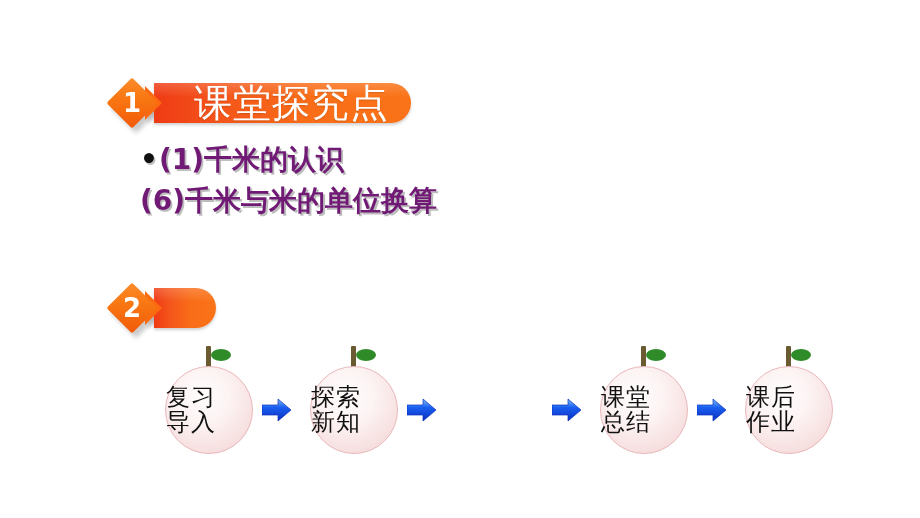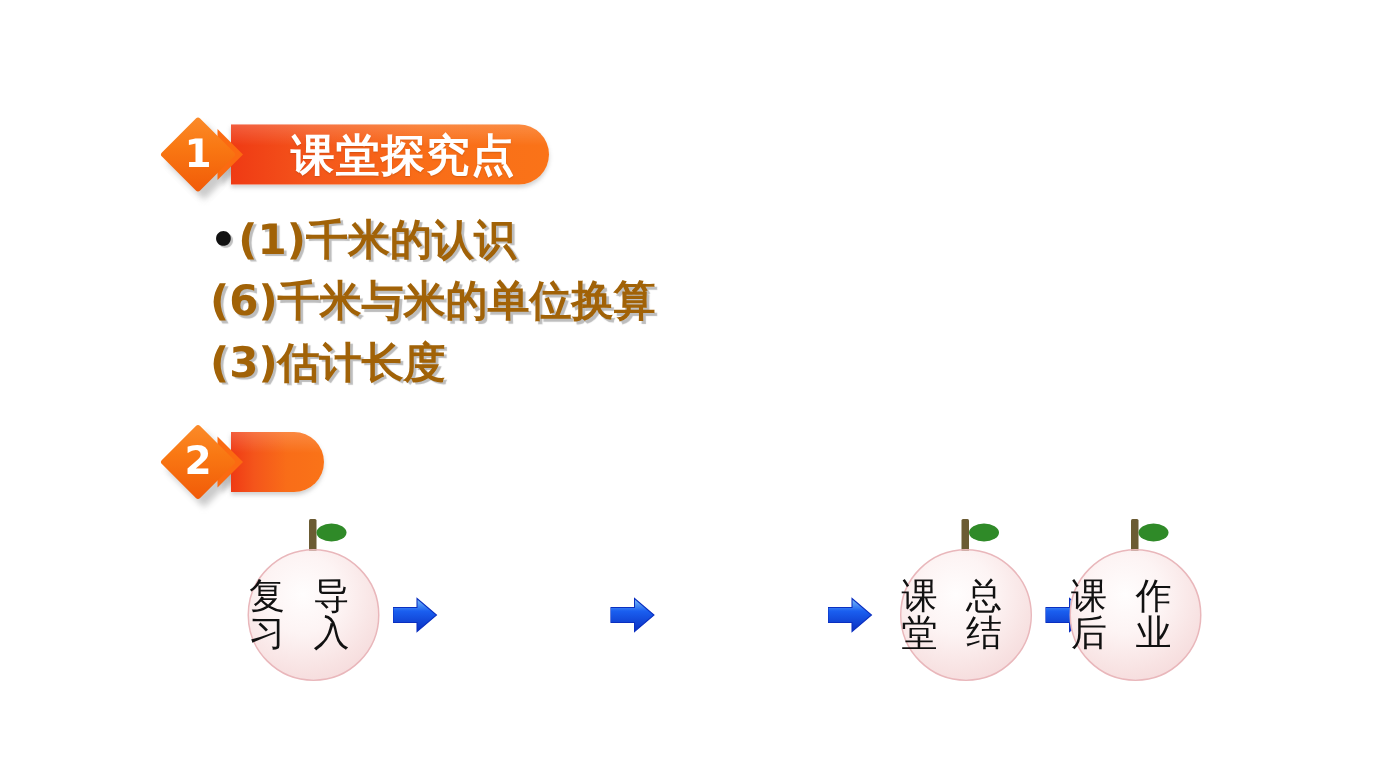--- a/index.html
+++ b/index.html
@@ -36,22 +36,22 @@
     background: linear-gradient(to right, #ef3a14 0%, #f4551b 25%, #f96d18 60%, #fa7318 100%);
     box-shadow: 0 2px 3px rgba(120,120,120,0.35);
     display: flex;
     align-items: center;
     box-sizing: border-box;
     padding-left: 40px;
     padding-right: 22px;
   }
   .banner-title {
     color: #ffffff;
-    font-size: 29px;
-    font-weight: bold;
+    font-size: 38px;
+    font-weight: normal;
     letter-spacing: 1px;
     line-height: 1;
     white-space: nowrap;
     text-shadow: 0px 1px 1px rgba(150,60,0,0.35);
   }
   
   .banner-diamond-shadow {
     position: absolute;
     left: 14px;
     top: 10px;
@@ -127,21 +127,21 @@
   .point-bullet {
     color: #111111;
     font-size: 28px;
     font-weight: bold;
     line-height: 1;
     margin-right: 1px;
     text-shadow: 1.5px 1.5px 0.5px rgba(140,140,140,0.55);
   }
   .point-bullet.hidden-bullet { visibility: hidden; width: 0; margin: 0; }
   .point-text {
-    color: #a16207;
+    color: #701a75;
     font-size: 28px;
     font-weight: bold;
     line-height: 1;
     text-shadow: 1.8px 1.8px 0.6px rgba(145,145,145,0.6);
   }
 
   
   .flow {
     position: absolute;
     left: 165px;
@@ -159,22 +159,21 @@
     position: absolute;
     left: 0;
     top: 0;
     width: 88px;
     height: 88px;
     border-radius: 50%;
     background: radial-gradient(circle at 42% 34%, #fffdfd 0%, #fdf4f4 34%, #f8e3e3 66%, #f2d2d4 100%);
     border: 1.4px solid #e9b7bb;
     box-sizing: border-box;
     display: flex;
-    flex-direction: row;
-    align-items: center;
+    flex-direction: column;
     justify-content: center;
   }
   .node-line {
     color: #111111;
     font-size: 24px;
     font-weight: normal;
     line-height: 1.06;
     letter-spacing: 1px;
     font-family: "DejaVu Sans", "Liberation Sans", sans-serif;
   }
@@ -233,24 +232,20 @@
   </div>
 
   <div class="points-list">
     <div class="point-row">
       <span class="point-bullet">•</span>
       <span class="point-text">(1)千米的认识</span>
     </div>
     <div class="point-row">
       <span class="point-bullet hidden-bullet">•</span>
       <span class="point-text">(6)千米与米的单位换算</span>
-    </div>
-    <div class="point-row">
-      <span class="point-bullet hidden-bullet">•</span>
-      <span class="point-text">(3)估计长度</span>
     </div>
   </div>
 
   <div class="banner" id="banner-2">
     <div class="banner-diamond-shadow"></div>
     <div class="banner-chev-shadow"></div>
     <div class="banner-bar">
       <div class="banner-bar-inner-gloss"></div>
     </div>
     <div class="banner-chev"></div>
@@ -275,20 +270,28 @@
           <linearGradient id="ag1" x1="0" y1="0" x2="0" y2="1">
             <stop offset="0%" stop-color="#7fc2f8"></stop>
             <stop offset="38%" stop-color="#1a5ff0"></stop>
             <stop offset="100%" stop-color="#0a2fc0"></stop>
           </linearGradient>
         </defs>
         <path d="M0,7 L16,7 L16,1 L29,12 L16,23 L16,17 L0,17 Z" fill="url(#ag1)" stroke="#0a2fc0" stroke-width="0.7"></path>
       </svg>
     </div>
 
+    <div class="flow-node" style="left:145px;">
+      <div class="node-stem"></div>
+      <div class="node-leaf"></div>
+      <div class="node-circle">
+        <span class="node-line">探索</span>
+        <span class="node-line">新知</span>
+      </div>
+    </div>
 
     <div class="flow-arrow" style="left:242px;">
       <svg width="30" height="24" viewBox="0 0 30 24" xmlns="http://www.w3.org/2000/svg">
         <defs>
           <linearGradient id="ag2" x1="0" y1="0" x2="0" y2="1">
             <stop offset="0%" stop-color="#7fc2f8"></stop>
             <stop offset="38%" stop-color="#1a5ff0"></stop>
             <stop offset="100%" stop-color="#0a2fc0"></stop>
           </linearGradient>
         </defs>
@@ -325,21 +328,21 @@
           <linearGradient id="ag4" x1="0" y1="0" x2="0" y2="1">
             <stop offset="0%" stop-color="#7fc2f8"></stop>
             <stop offset="38%" stop-color="#1a5ff0"></stop>
             <stop offset="100%" stop-color="#0a2fc0"></stop>
           </linearGradient>
         </defs>
         <path d="M0,7 L16,7 L16,1 L29,12 L16,23 L16,17 L0,17 Z" fill="url(#ag4)" stroke="#0a2fc0" stroke-width="0.7"></path>
       </svg>
     </div>
 
-    <div class="flow-node" style="left:548px;">
+    <div class="flow-node" style="left:580px;">
       <div class="node-stem"></div>
       <div class="node-leaf"></div>
       <div class="node-circle">
         <span class="node-line">课后</span>
         <span class="node-line">作业</span>
       </div>
     </div>
 
   </div>
 

